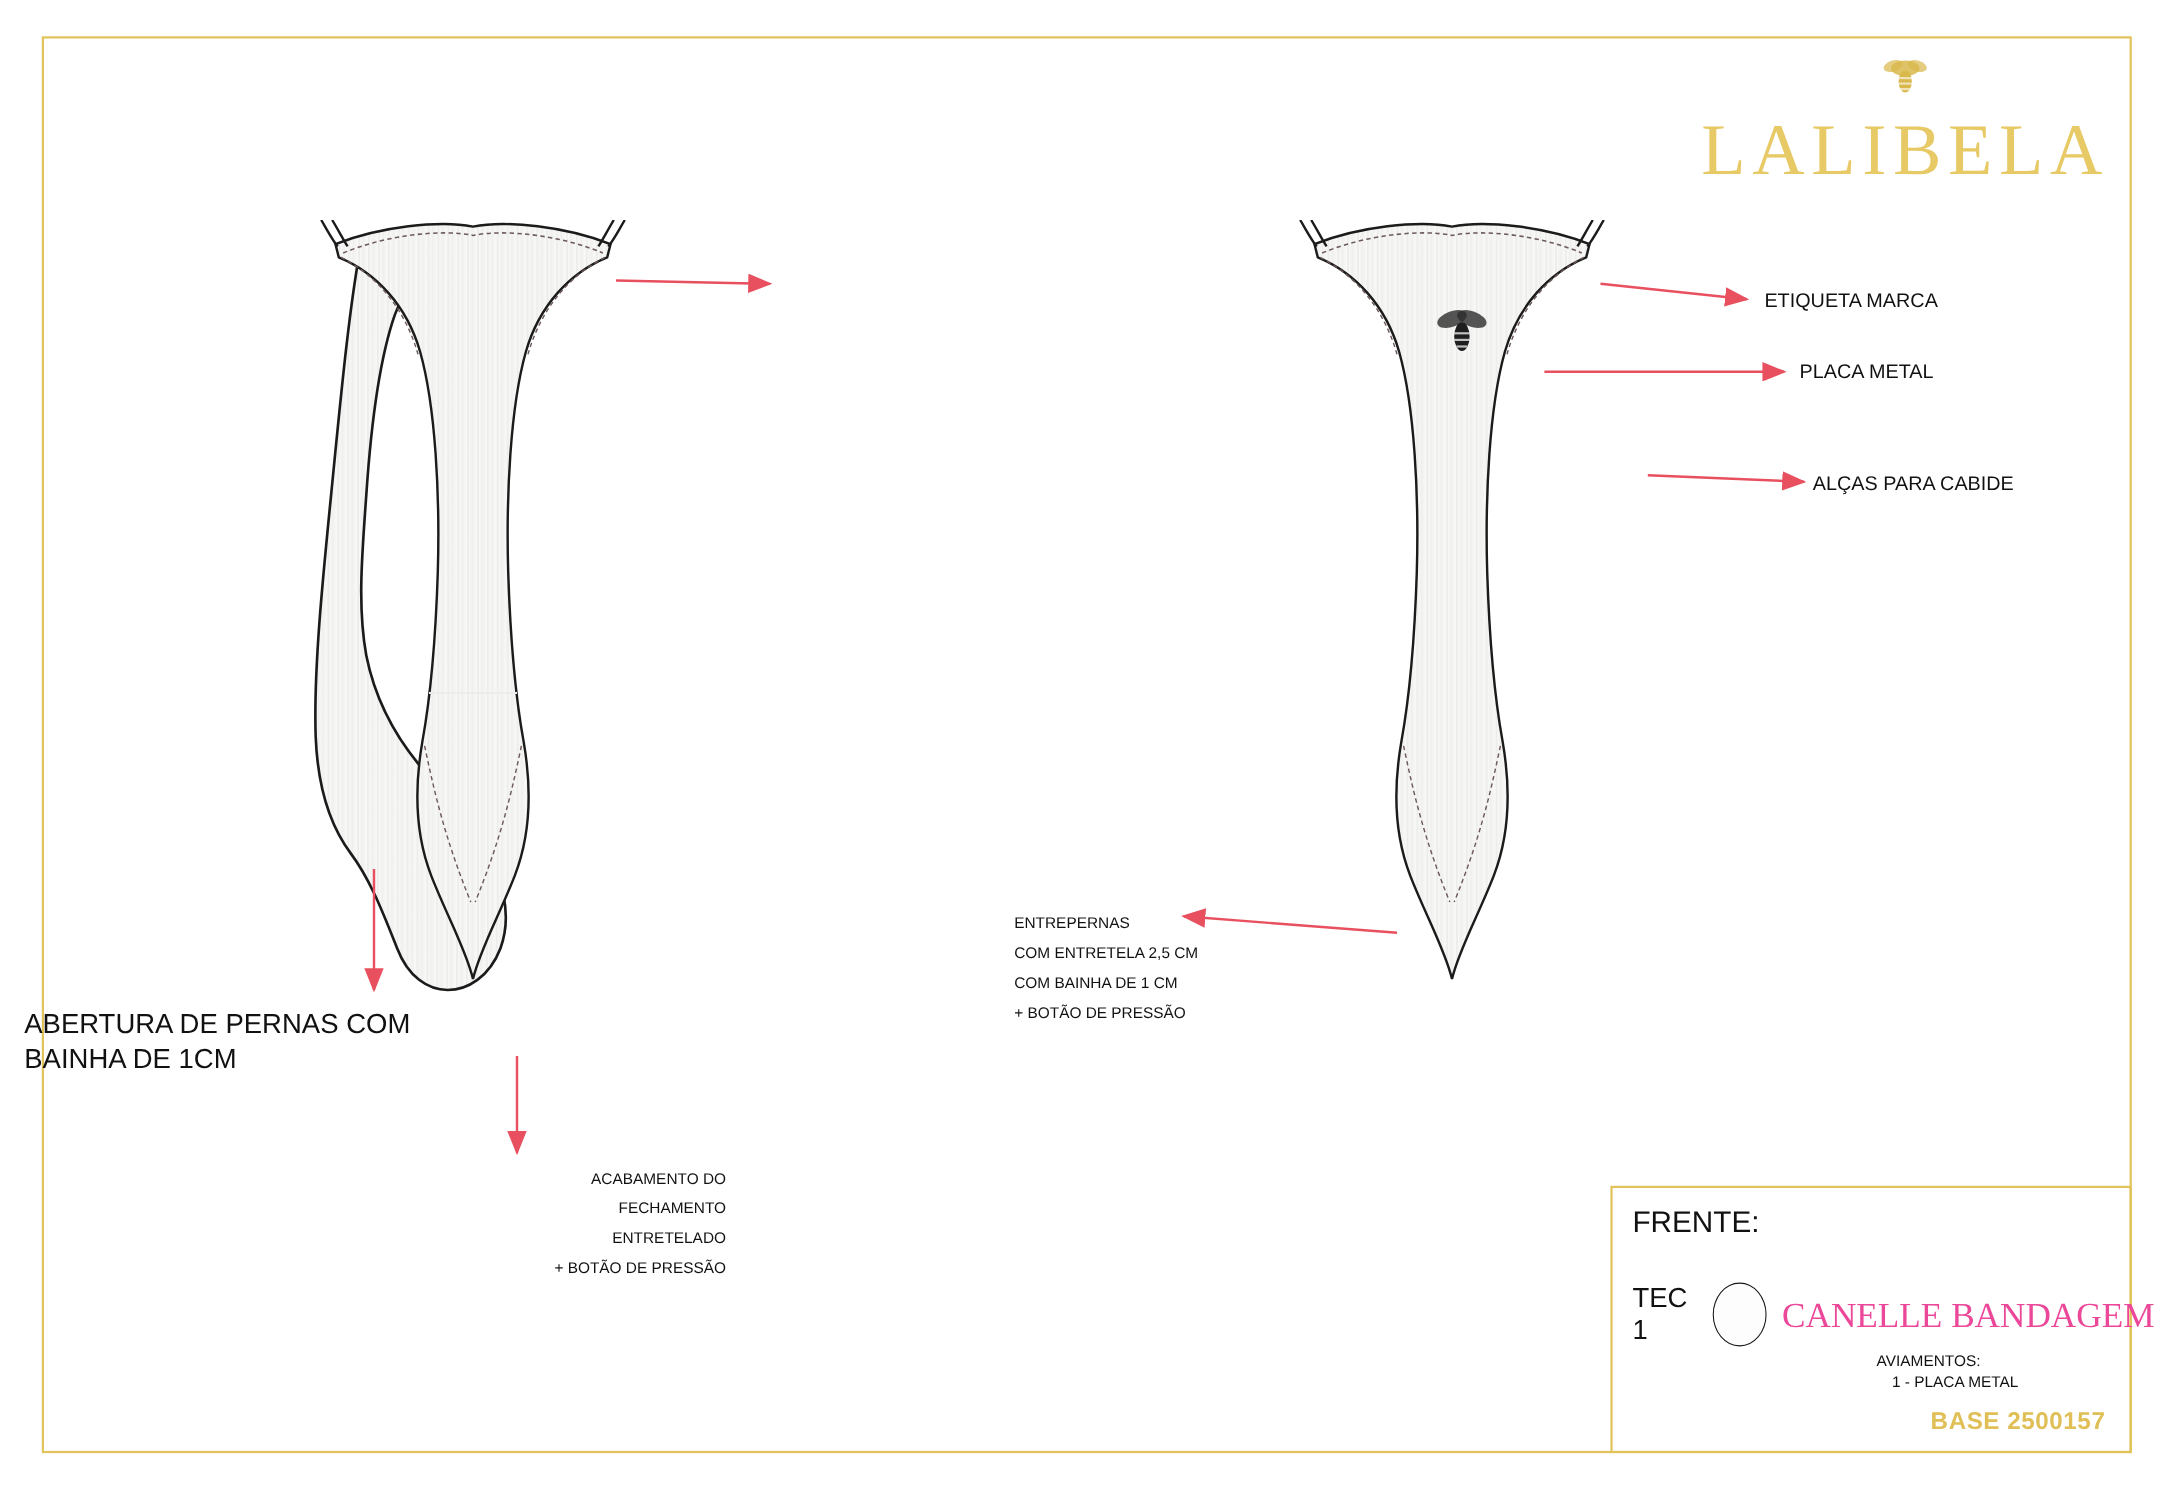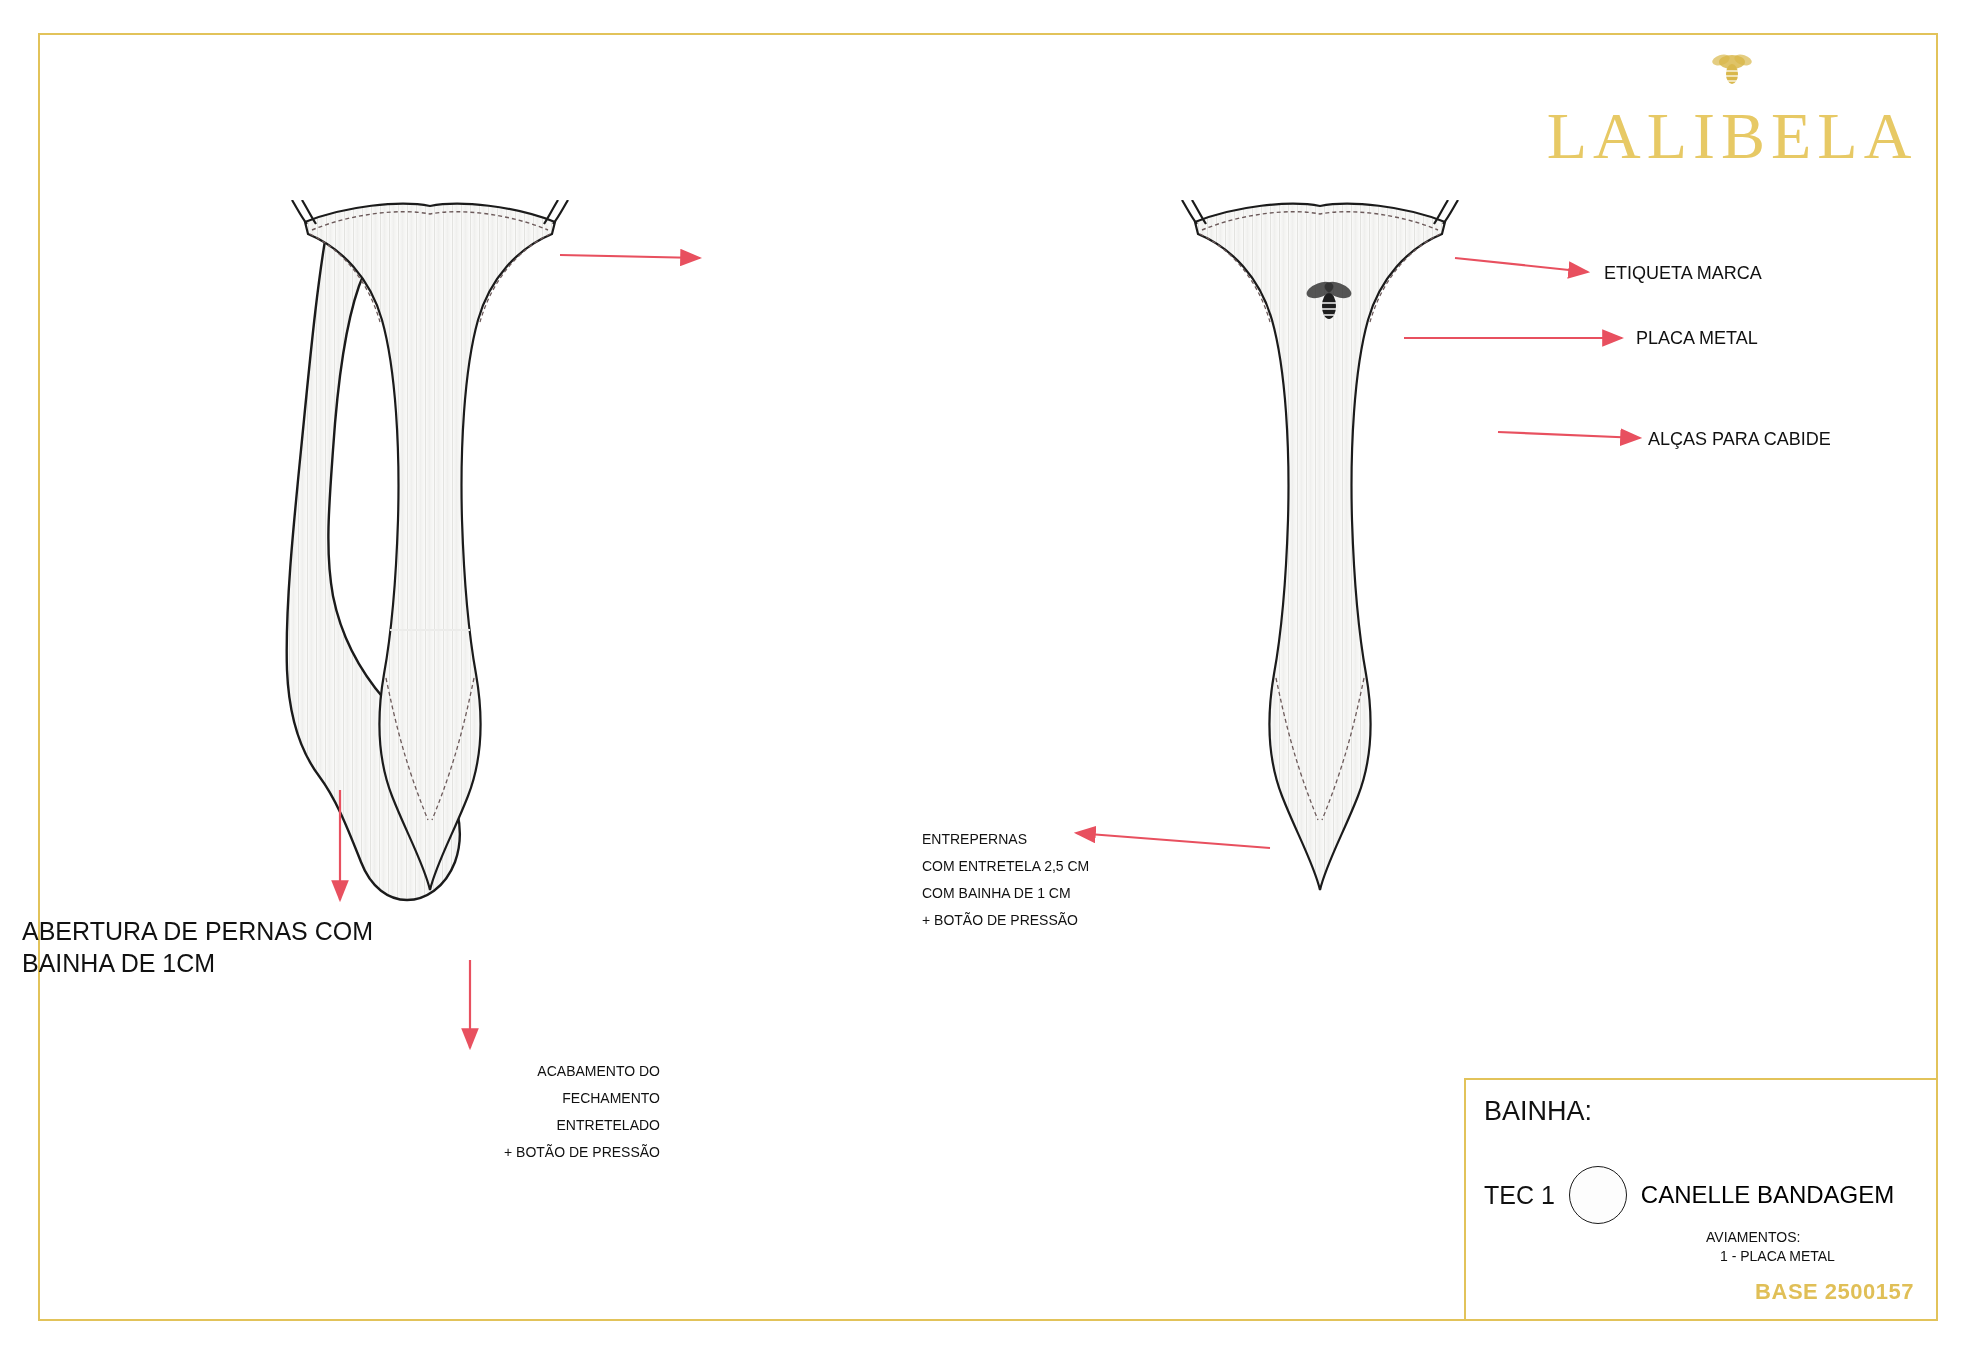--- a/index.html
+++ b/index.html
@@ -125,23 +125,24 @@
   }
   #legend .swatch {
     width: 56px;
     height: 56px;
     border-radius: 50%;
     border: 1.5px solid #1a1a1a;
     background: #fdfdfd;
     margin-right: 14px;
   }
   #legend .fabname {
-    font-size: 24px;
-    color: #000000;
+    font-size: 32px;
+    color: #ec4899;
     white-space: nowrap;
+    font-family: Liberation Serif, serif;
   }
   #legend .aviamentos {
     position: absolute;
     left: 240px;
     top: 148px;
     font-size: 14px;
     color: #111;
     line-height: 19px;
   }
   #legend .aviamentos .sub { margin-left: 14px; }
@@ -341,21 +342,21 @@
 + BOTÃO DE PRESSÃO</div>
   <div class="note mid" id="note-entrepernas" style="left:922px; top:826px; width:320px;">ENTREPERNAS
 COM ENTRETELA 2,5 CM
 COM BAINHA DE 1 CM
 +     BOTÃO DE PRESSÃO</div>
   <div class="note small" id="note-etiq">ETIQUETA MARCA</div>
   <div class="note small" id="note-placa">PLACA METAL</div>
   <div class="note small" id="note-alcas">ALÇAS PARA CABIDE</div>
 
   <div id="legend">
-    <div class="title">BAINHA:</div>
+    <div class="title">FRENTE:</div>
     <div class="tecrow">
       <div class="teclabel">TEC 1</div>
       <div class="swatch"></div>
       <div class="fabname">CANELLE BANDAGEM</div>
     </div>
     <div class="aviamentos">
       <div>AVIAMENTOS:</div>
       <div class="sub">1 - PLACA METAL</div>
     </div>
     <div class="base">BASE 2500157</div>

